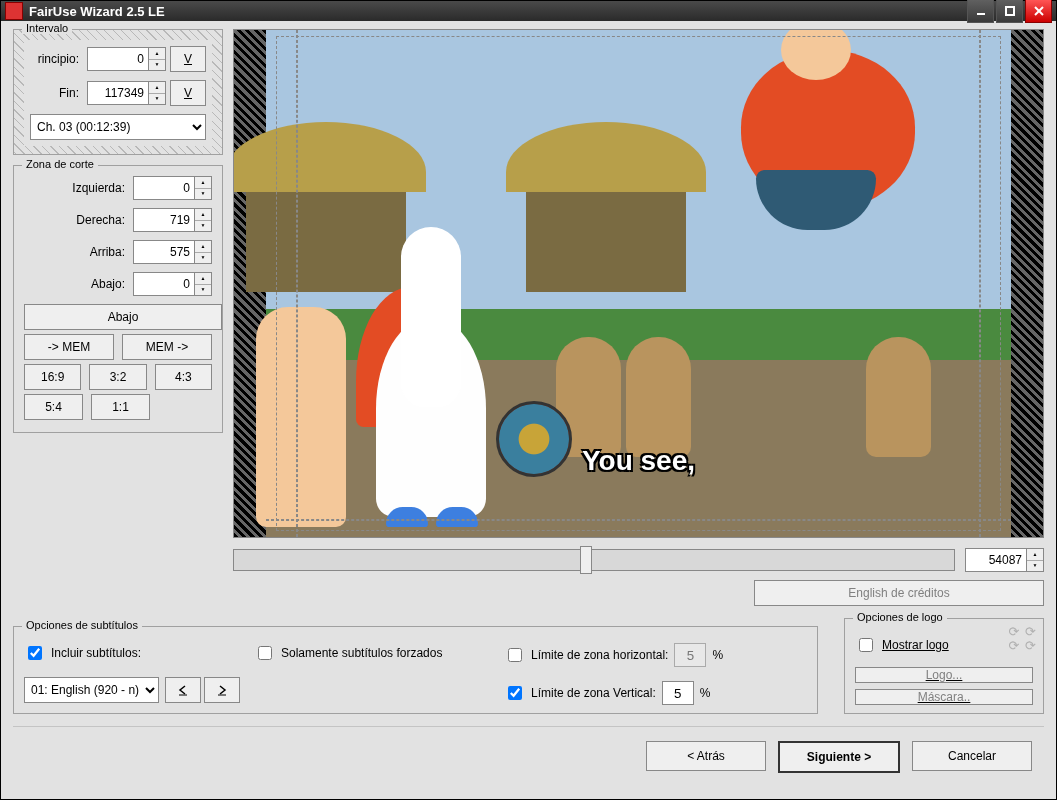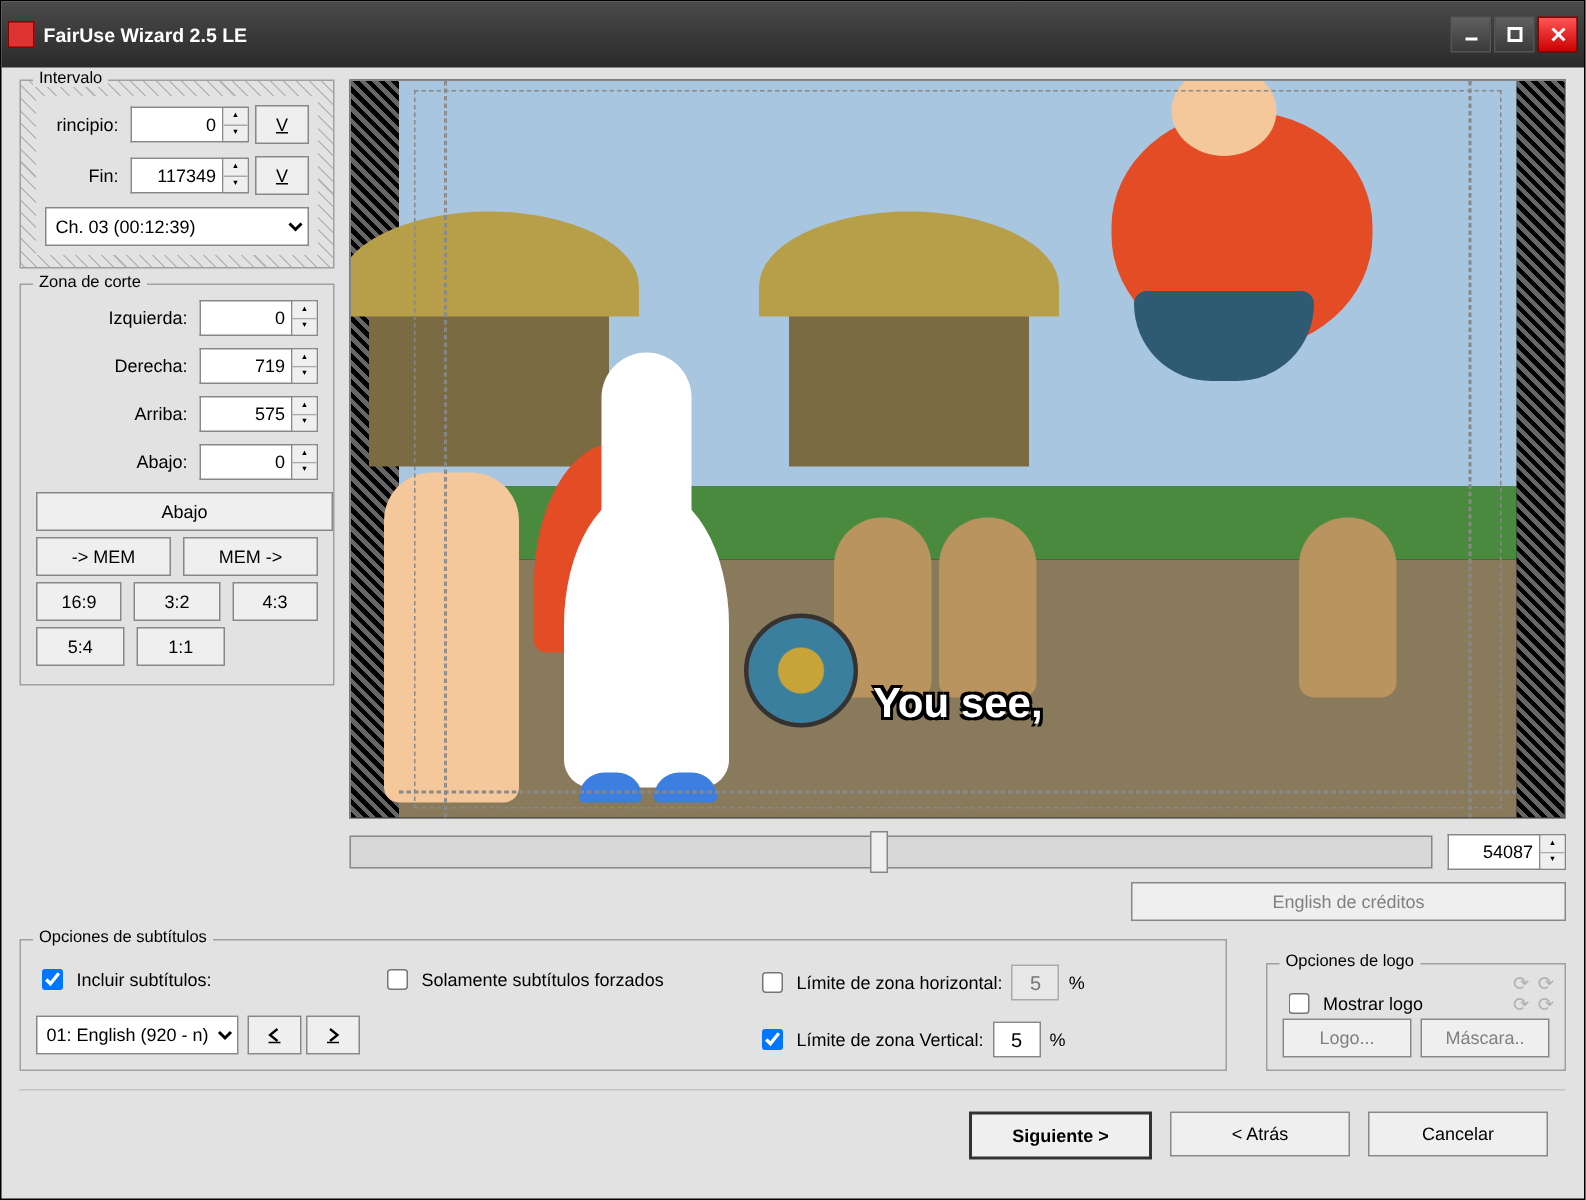--- a/index.html
+++ b/index.html
@@ -1,19 +1,19 @@
 <!DOCTYPE html>
 <html><head>
 <meta charset="utf-8">
 <style>
   html,body{margin:0;padding:0;height:100%;font-family:Tahoma,Arial,sans-serif;font-size:12px;color:#000;}
   body{background:#000;}
   .window{width:1057px;height:800px;background:#e2e2e2;display:flex;flex-direction:column;border:1px solid #000;box-sizing:border-box;}
   
-  .titlebar{height:44px;background:linear-gradient(#4a4a4a,#2a2a2a);display:flex;align-items:center;padding:0 4px;color:#fff;font-weight:bold;font-size:13px;}
+  .titlebar{height:20px;background:linear-gradient(#4a4a4a,#2a2a2a);display:flex;align-items:center;padding:0 4px;color:#fff;font-weight:bold;font-size:13px;}
   .titlebar .app-icon{width:16px;height:16px;background:#d33;border:1px solid #800;margin-right:6px;}
   .titlebar .title-text{flex:1;}
   .winbtn{width:25px;height:22px;margin-left:2px;display:flex;align-items:center;justify-content:center;border:1px solid #555;background:linear-gradient(#606060,#3a3a3a);color:#fff;font-size:11px;}
   .winbtn.close{background:linear-gradient(#f55,#c00);border-color:#800;}
   .winbtn svg{width:12px;height:12px;stroke:#fff;stroke-width:2;fill:none;}
   
   .body{flex:1;padding:8px 12px 12px 12px;display:flex;flex-direction:column;}
   .row-top{display:flex;flex:1;min-height:0;}
   .left-col{width:210px;display:flex;flex-direction:column;gap:10px;}
   .preview-col{flex:1;display:flex;flex-direction:column;margin-left:10px;}
@@ -48,36 +48,36 @@
   .preview-crop.vr{right:62px;top:0;bottom:0;width:0;}
   .preview-crop.hb{left:32px;right:32px;bottom:16px;height:0;border-bottom:1.5px dashed #888;}
   .slider-row{display:flex;align-items:center;margin-top:10px;gap:10px;}
   .slider{flex:1;height:20px;border:1px solid #888;background:#d8d8d8;position:relative;}
   .slider .thumb{position:absolute;top:-4px;bottom:-4px;width:10px;left:48%;background:#efefef;border:1px solid #888;}
   .credits-row{display:flex;justify-content:flex-end;margin-top:8px;}
   .credits-row .btn{color:#808080;width:280px;}
   
   .row-bottom{display:flex;gap:26px;margin-top:12px;align-items:flex-end;}
   .subs-group{flex:1;}
-  .logo-group{width:178px;}
+  .logo-group{width:178px;text-decoration:underline;}
   .subs-inner{display:flex;gap:20px;padding-top:6px;}
   .subs-col{display:flex;flex-direction:column;gap:14px;}
   .subs-col.c1{width:210px;}
   .subs-col.c2{width:230px;}
   .subs-col.c3{flex:1;}
   .chk{display:flex;align-items:center;gap:6px;}
   .chk input{width:14px;height:14px;}
   .inline-num{display:flex;align-items:center;gap:6px;}
   .inline-num input.ro{width:26px;text-align:center;border:1px solid #aaa;background:#e8e8e8;color:#777;height:20px;}
   .inline-num input.rw{width:26px;text-align:center;border:1px solid #888;background:#fff;height:20px;}
   .sel-row{display:flex;gap:6px;align-items:center;}
   .sel-row select{flex:1;height:26px;}
   .tribtn{display:flex;gap:3px;}
   .tribtn .btn{width:26px;}
-  .logo-btns{display:flex;gap:6px;}
+  .logo-btns{display:flex;gap:6px;margin-top:12px;flex-direction:column;}
   .logo-btns .btn{flex:1;color:#808080;}
   .logo-c{position:absolute;right:6px;top:6px;color:#b0b0b0;font-size:13px;letter-spacing:1px;line-height:1.1;}
   
   .footer{display:flex;justify-content:flex-end;gap:12px;padding:14px 12px 14px 12px;border-top:1px solid #c4c4c4;margin-top:12px;}
   .footer .btn{width:110px;height:28px;}
   .footer .btn.primary{font-weight:bold;border:2px solid #333;}
   
   .scene{position:absolute;inset:0;}
   .scene .sky{position:absolute;top:0;left:0;right:0;height:55%;background:#a9c6e0;}
   .scene .grass{position:absolute;top:55%;left:0;right:0;height:10%;background:#4a8a3f;}
@@ -344,18 +344,18 @@
           <span>Mostrar logo</span>
         </label>
         <div class="logo-btns">
           <div class="btn">Logo...</div>
           <div class="btn">Máscara..</div>
         </div>
       </div>
     </div>
 
     <div class="footer">
+      <div class="btn">&lt; Atrás</div>
       <div class="btn primary">Siguiente &gt;</div>
-      <div class="btn">&lt; Atrás</div>
       <div class="btn">Cancelar</div>
     </div>
   </div>
 </div>
 
 </body></html>

